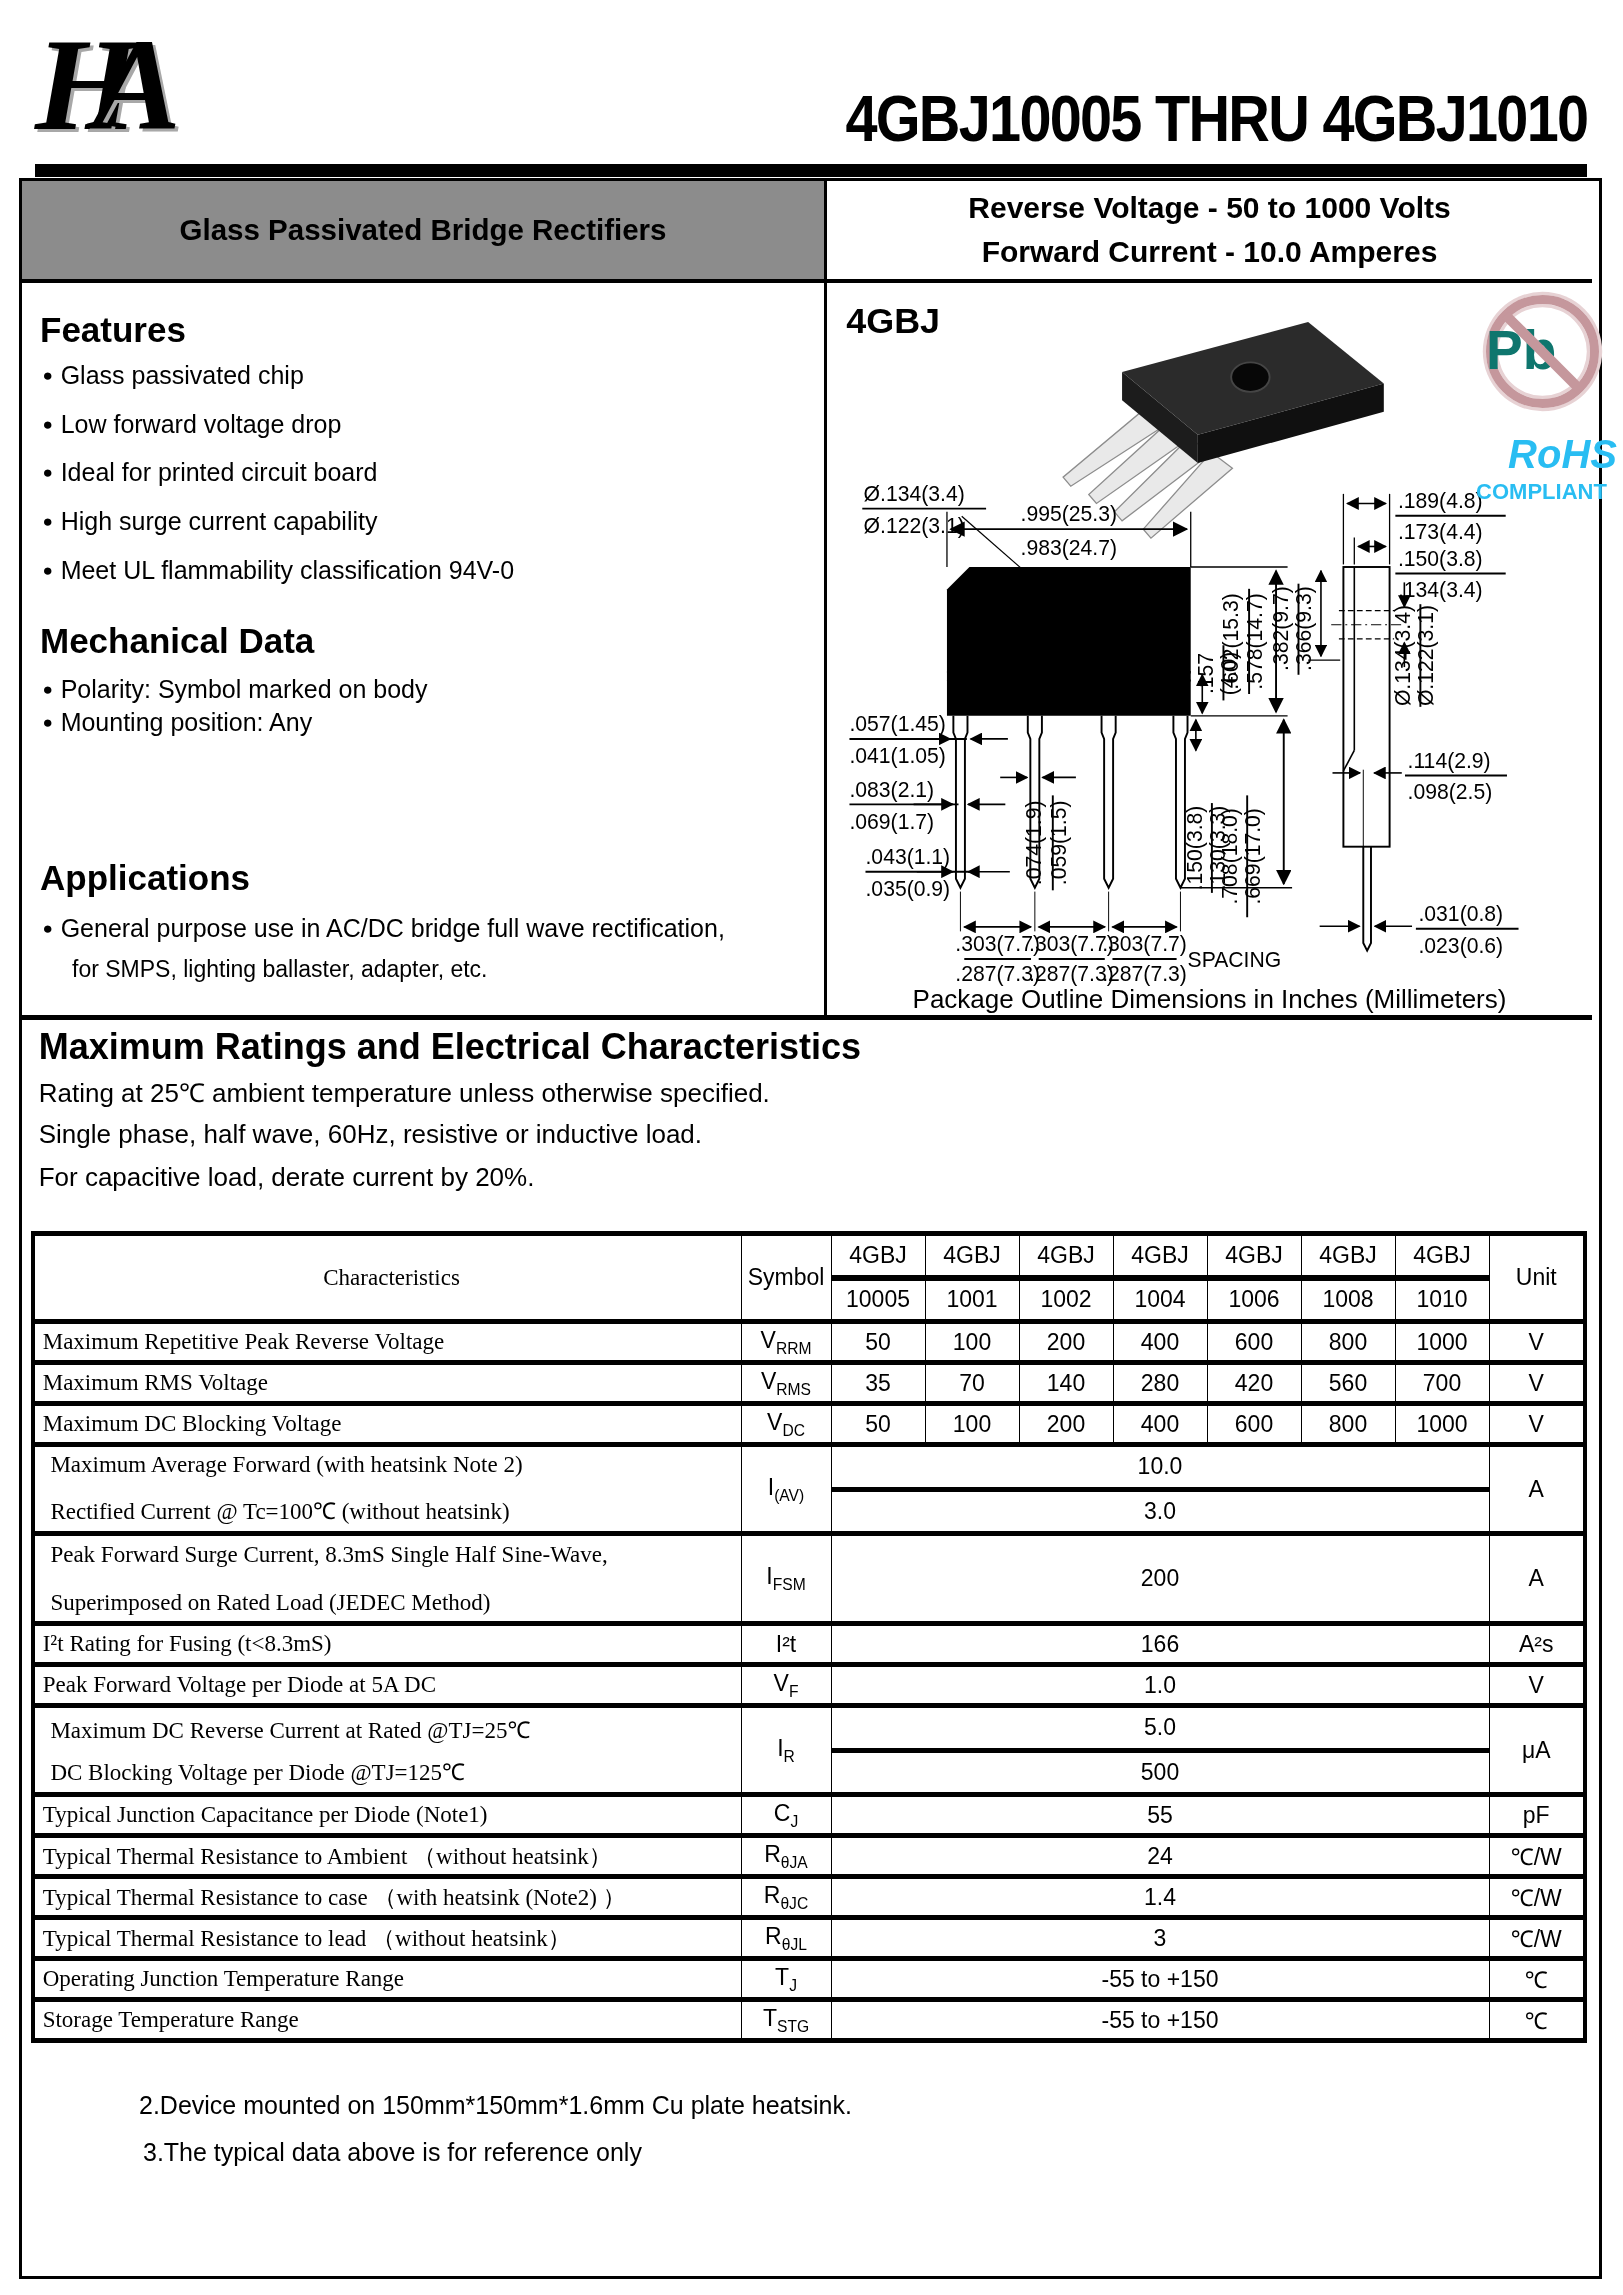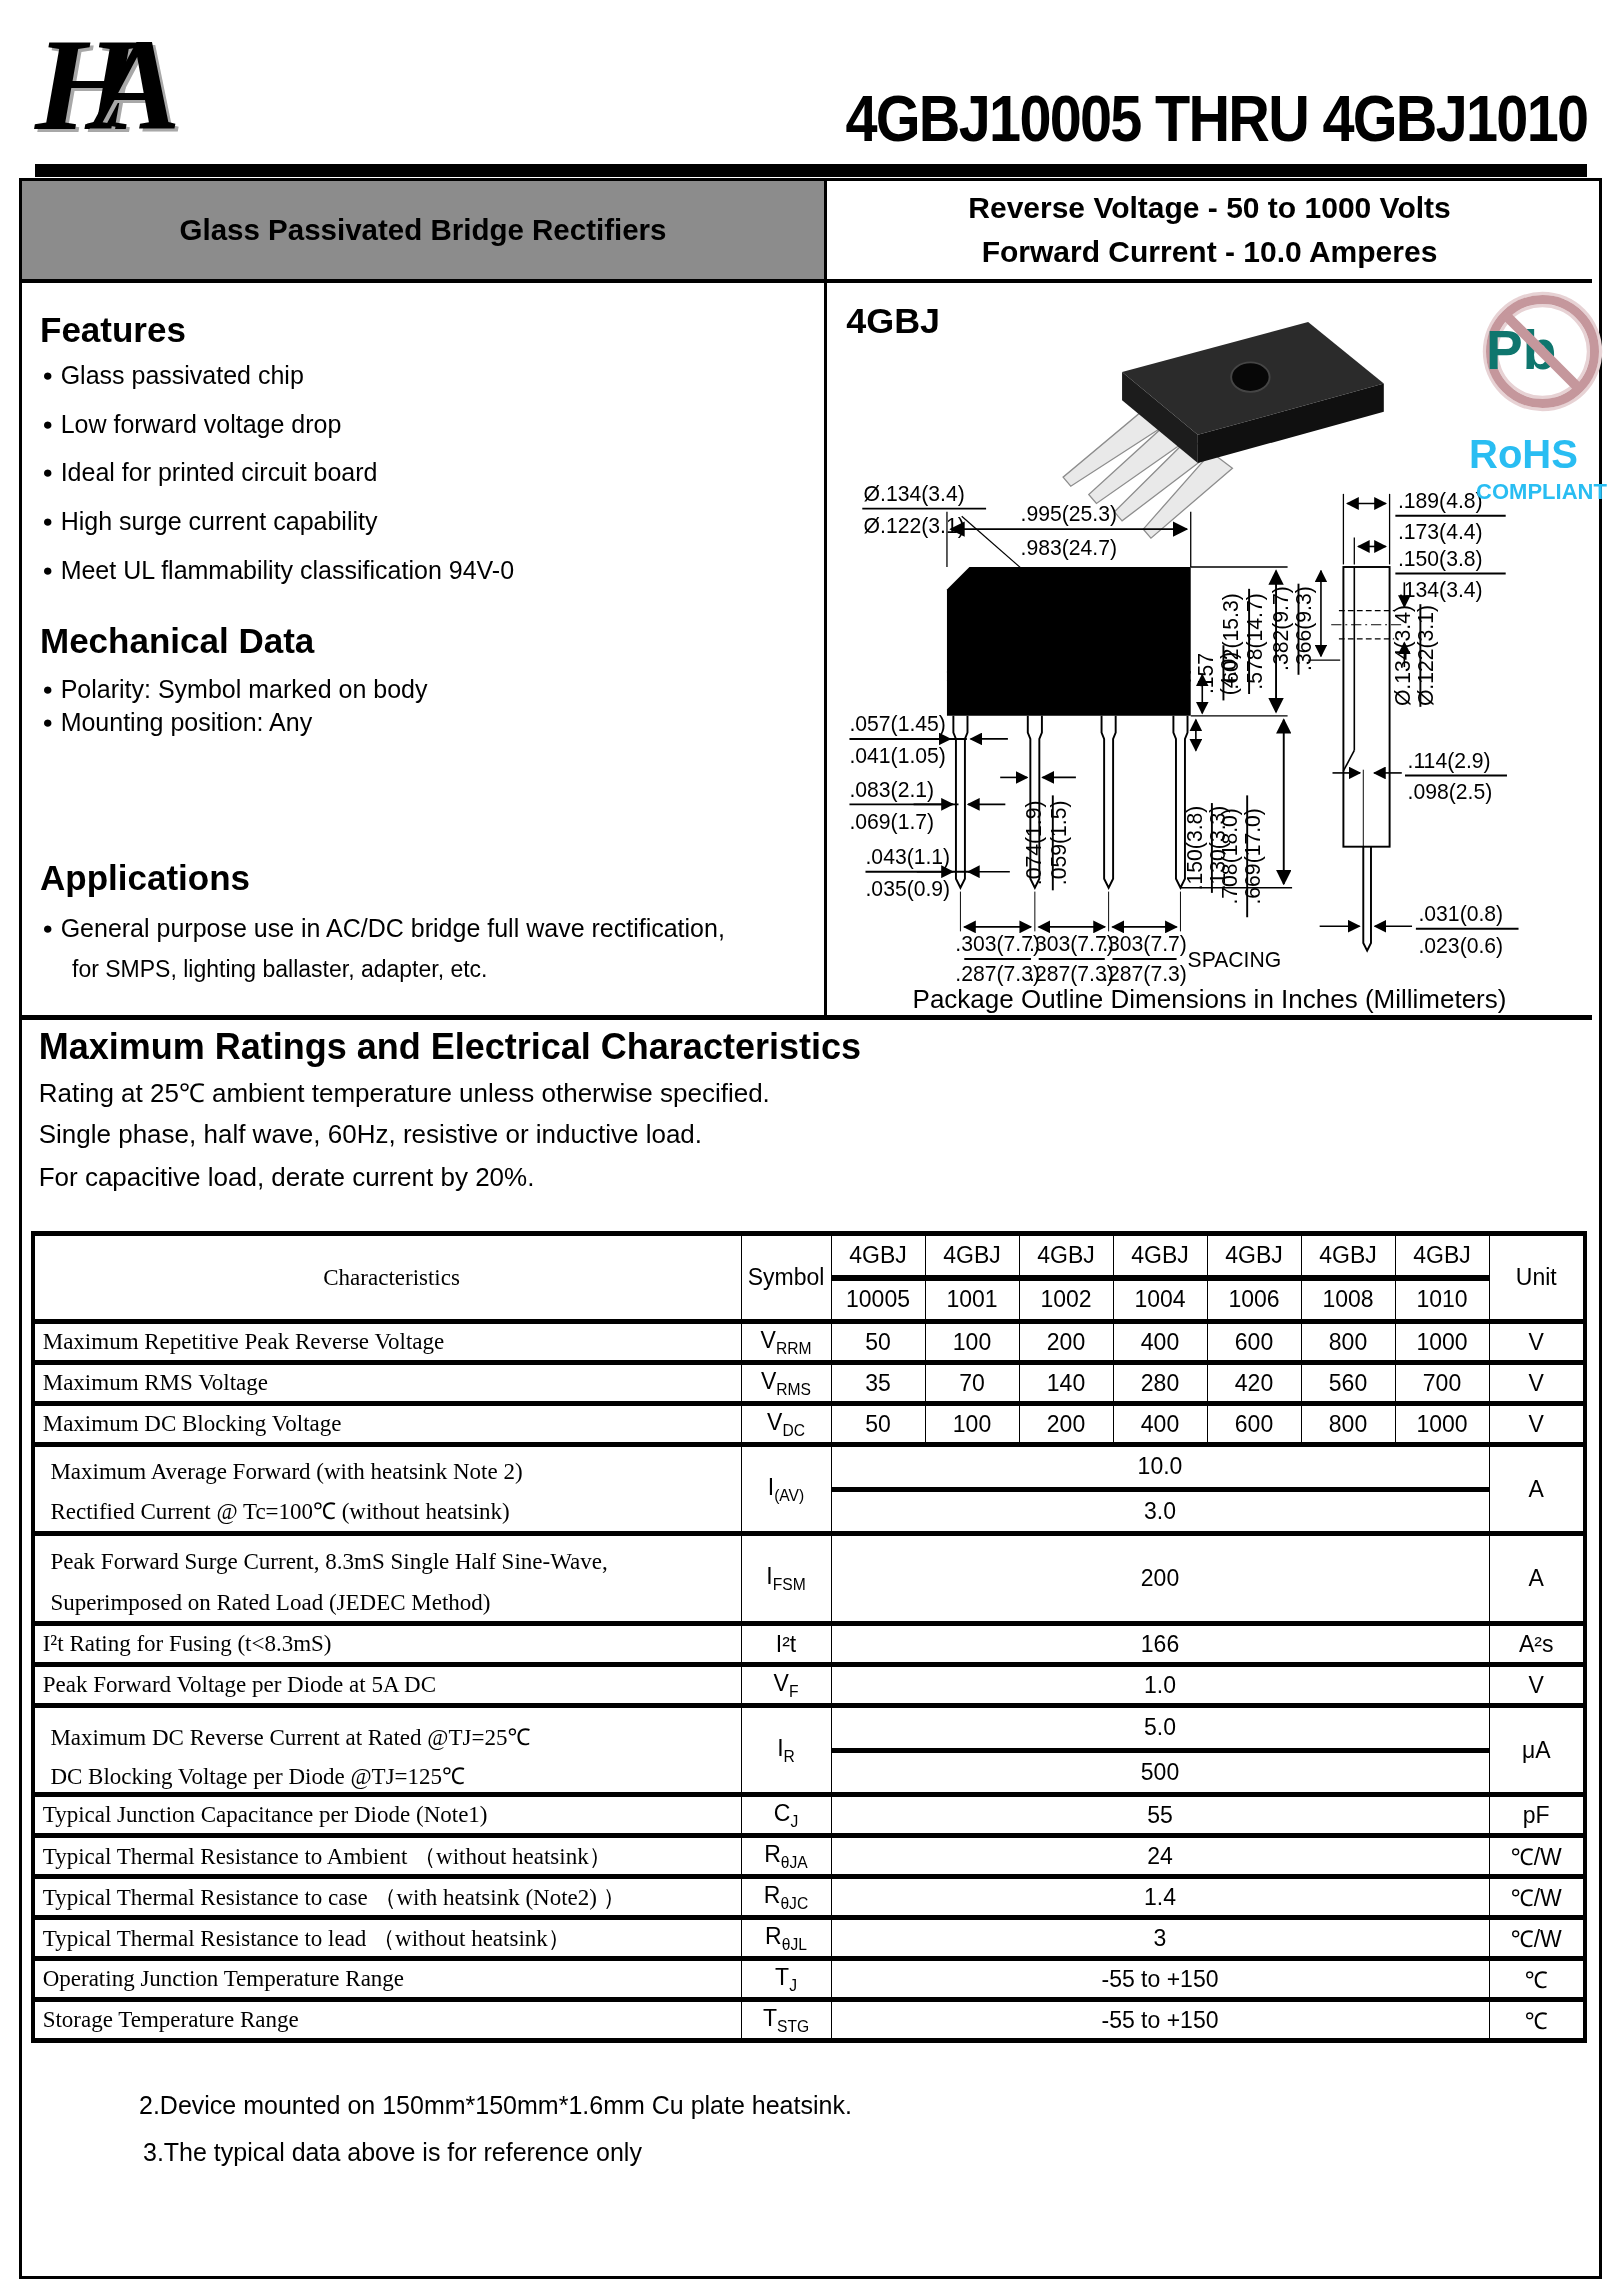--- a/index.html
+++ b/index.html
@@ -27,40 +27,40 @@
   .bullet{left:20.5px;font-size:25px;white-space:nowrap;}
   .bullet .dot{font-size:17.3px;vertical-align:12%;margin-right:7.7px;}
   .cont{left:50px;font-size:23px;white-space:nowrap;}
 
   
   #pkg-caption{left:805px;top:803px;width:765px;text-align:center;font-size:26px;}
   #pb-badge{left:1464px;top:114px;width:113px;height:113px;}
   #pb-badge .ring{position:absolute;left:0;top:0;width:95px;height:95px;border:9px solid #c5979c;border-radius:50%;box-shadow:0 0 0 3.2px #e7d2d4, inset 0 0 0 3.2px #e7d2d4;}
   #pb-badge .bar{position:absolute;left:3.9px;top:52px;width:105px;height:10.3px;background:#c5979c;transform:rotate(45deg);}
   #pb-badge .pb{position:absolute;width:113px;top:28px;text-align:left;font-size:55px;font-weight:bold;color:#0f766e;line-height:1;}
-  #rohs{left:1447px;top:253px;width:148px;text-align:left;color:#29bdf2;font-weight:bold;font-size:40px;line-height:1;}
+  #rohs{left:1447px;top:253px;width:148px;text-align:right;color:#29bdf2;font-weight:bold;font-size:40px;line-height:1;font-style:italic;}
   #compliant{left:1433px;top:298px;width:173px;text-align:center;color:#29bdf2;font-weight:bold;font-size:22px;}
 
   
   #ratings-head{left:16.7px;top:845px;font-size:36px;font-weight:bold;}
   .rline{left:16.7px;font-size:26px;white-space:nowrap;}
 
   
   #spec-table{position:absolute;left:9px;top:1050px;border-collapse:collapse;table-layout:fixed;}
   #spec-table th,#spec-table td{border:1.9px solid #000;border-top-width:5.1px;border-bottom-width:5.1px;font-size:23px;font-weight:normal;padding:0;overflow:hidden;}
   #spec-table{border:4.5px solid #000;}
   #spec-table .c{text-align:left;padding-left:7.7px;font-family:Liberation Serif, serif;}
   #spec-table .s,#spec-table .v,#spec-table .u{text-align:center;}
   #spec-table sub{font-size:68%;}
   tr.hh{height:44px;}
   tr.h1r{height:41px;}
   tr.h2r{height:42px;}
   td.two{height:85px;}
   .twolab{display:flex;flex-direction:column;justify-content:space-between;height:74px;padding:5.1px 0 5.1px 7.7px;}
-  .twolab div{white-space:nowrap;margin-top:7px;}
+  .twolab div{white-space:nowrap;}
 
   
   .note{font-size:25px;white-space:nowrap;}
 
   
   #outline-svg{left:805px;top:101px;}
   #outline-svg text{font-family:"Liberation Sans",sans-serif;font-size:33px;fill:#000;}
   #outline-svg .big{font-size:56px;font-weight:bold;}
   #outline-svg .mark{font-size:48px;font-weight:bold;}
   #outline-svg line,#outline-svg path.ol,#outline-svg rect.ol,#outline-svg circle.ol{stroke:#000;fill:none;}

